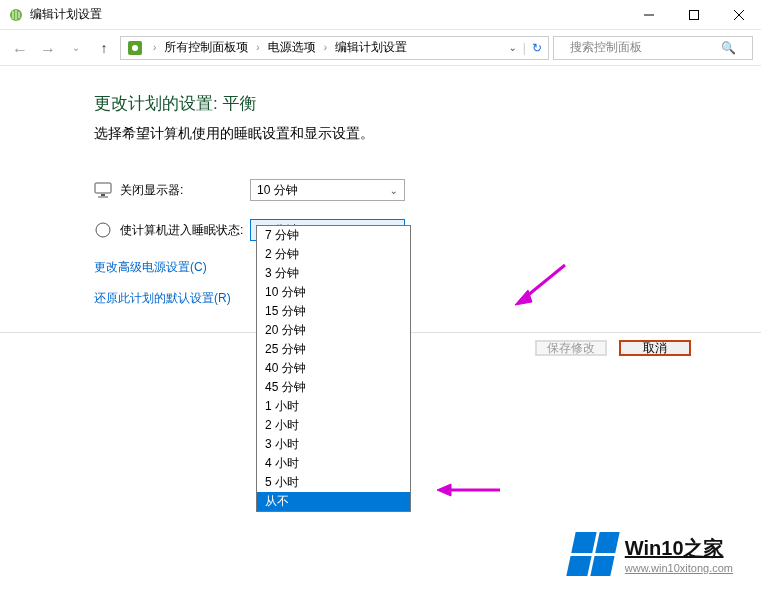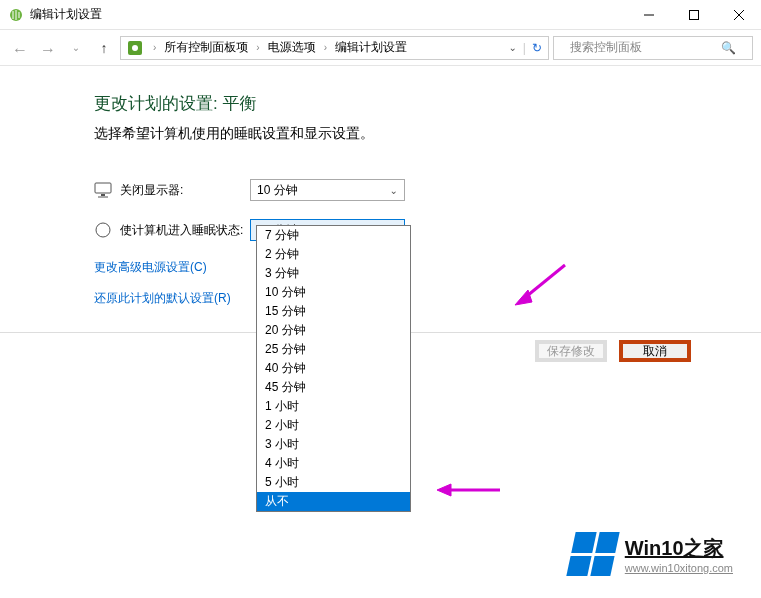--- a/index.html
+++ b/index.html
@@ -121,22 +121,22 @@
   }
 
   .buttons {
     position: absolute;
     right: 70px;
     top: 340px;
     display: flex;
     gap: 12px;
   }
   .btn {
-    width: 72px; height: 22px;
-    border: 4px solid #c2410c;
+    width: 72px; height: 16px;
+    border: 2px solid #c2410c;
     background: #f0f0f0;
     display: flex; align-items: center; justify-content: center;
     font-size: 12px;
   }
   .btn.disabled { color: #9a9a9a; border-color: #ddd; background: #f6f6f6; }
 
   
   .dropdown {
     position: absolute;
     left: 256px;

